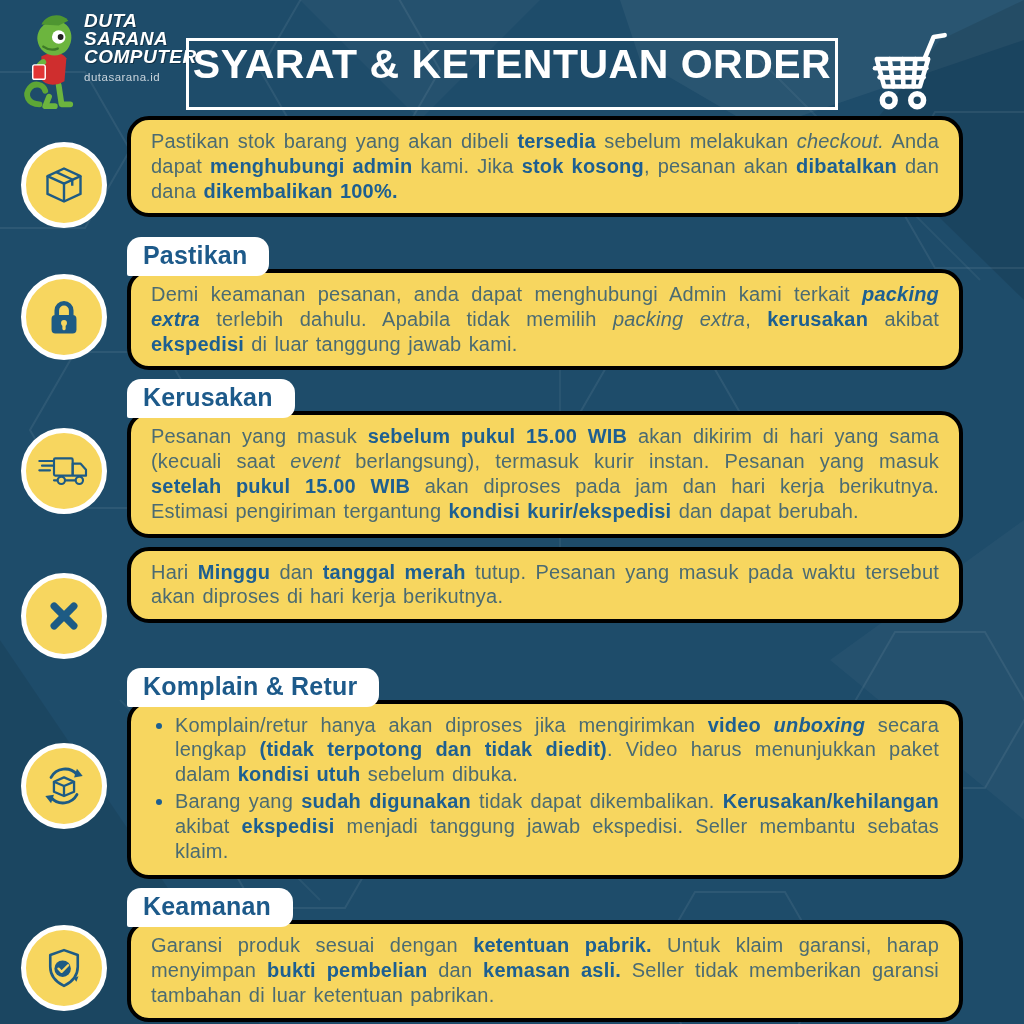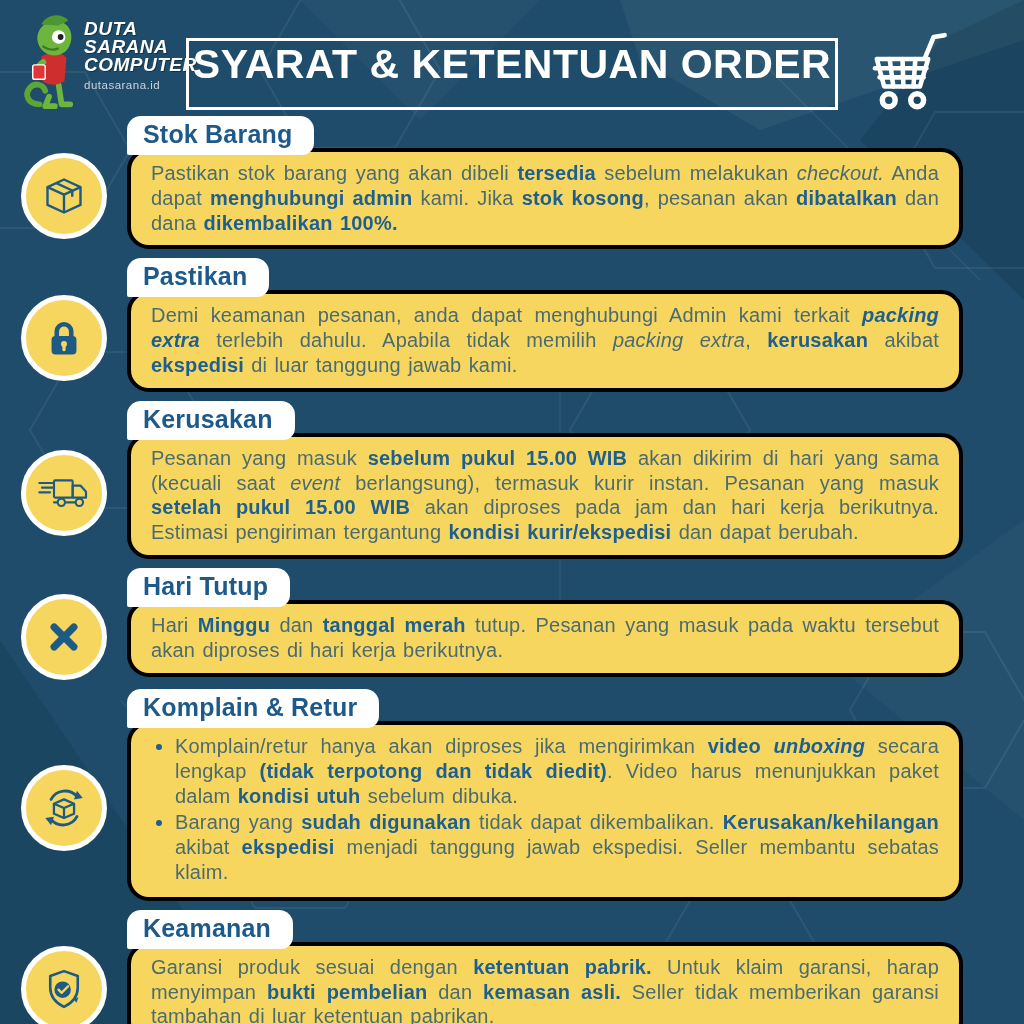--- a/index.html
+++ b/index.html
@@ -8,21 +8,21 @@
   }
   html,body{margin:0;padding:0;}
   body{font-family:"Liberation Sans","DejaVu Sans",sans-serif;}
   .stage{position:relative;width:1024px;height:1024px;background:var(--bg);overflow:hidden;}
   .bg{position:absolute;inset:0;z-index:0;}
   .content-layer{position:absolute;inset:0;z-index:1;}
 
   
   .logo{position:absolute;top:12px;left:20px;width:178px;display:flex;align-items:flex-start;}
   .mascot{width:62px;height:100px;flex:none;}
-  .logo-text{margin-left:2px;margin-top:8px;}
+  .logo-text{margin-left:2px;}
   .brand-line{color:#fff;font-weight:bold;font-style:italic;font-size:19px;line-height:0.95;letter-spacing:0.5px;text-shadow:1px 1px 0 rgba(0,0,0,0.35);}
   .brand-site{color:#c9d4dc;font-size:11.5px;margin-top:5px;letter-spacing:0.5px;}
   .title-box{position:absolute;left:186px;top:38px;width:646px;height:66px;border:3px solid #fff;
     display:flex;align-items:flex-start;justify-content:center;color:#fff;font-weight:bold;
     font-size:41px;letter-spacing:0.5px;white-space:nowrap;}
   .cart{position:absolute;right:72px;top:26px;width:88px;height:88px;}
 
   
   .sections{position:absolute;top:116px;left:0;right:61px;}
   .row{display:flex;margin-bottom:9px;}
@@ -122,21 +122,21 @@
               <svg width="44" height="44" viewBox="0 0 64 64">
                 <g fill="none" stroke="#1e5b84" stroke-width="3.5" stroke-linejoin="round">
                   <polygon points="32,8 56,19 32,30 8,19"></polygon>
                   <polyline points="8,19 8,45 32,56 56,45 56,19"></polyline>
                   <line x1="32" y1="30" x2="32" y2="56"></line>
                   <polyline points="20,13 44,24 44,33"></polyline>
                 </g>
               </svg>
             </div>
           </div>
-          <div class="sec-content"><div class="pill">Stok Barang</div><div class="card">
+          <div class="sec-content"><div class="card">
               <p><span>Pastikan stok barang yang akan dibeli </span><span class="b">tersedia</span><span> sebelum melakukan </span><span class="i">checkout.</span><span> Anda dapat </span><span class="b">menghubungi admin</span><span> kami. Jika </span><span class="b">stok kosong</span><span>, pesanan akan </span><span class="b">dibatalkan</span><span> dan dana </span><span class="b">dikembalikan 100%.</span></p>
             </div></div>
         </section>
         <section class="row">
           <div class="icon-col">
             <div class="icon-circle">
               <svg width="42" height="42" viewBox="0 0 64 64">
                 <path d="M21 30 V22 a11 11 0 0 1 22 0 V30" fill="none" stroke="#1e5b84" stroke-width="7"></path>
                 <rect x="13" y="29" width="38" height="28" rx="6" fill="#1e5b84"></rect>
                 <circle cx="32" cy="41" r="4.5" fill="#f7d65f"></circle>
@@ -174,21 +174,21 @@
           <div class="icon-col">
             <div class="icon-circle">
               <svg width="42" height="42" viewBox="0 0 64 64">
                 <g stroke="#1e5b84" stroke-width="11" stroke-linecap="round">
                   <line x1="17" y1="17" x2="47" y2="47"></line>
                   <line x1="47" y1="17" x2="17" y2="47"></line>
                 </g>
               </svg>
             </div>
           </div>
-          <div class="sec-content"><div class="pill">Hari Tutup</div><div class="card">
+          <div class="sec-content"><div class="card">
               <p><span>Hari </span><span class="b">Minggu</span><span> dan </span><span class="b">tanggal merah</span><span> tutup. Pesanan yang masuk pada waktu tersebut akan diproses di hari kerja berikutnya.</span></p>
             </div></div>
         </section>
         <section class="row">
           <div class="icon-col">
             <div class="icon-circle">
               <svg width="46" height="46" viewBox="0 0 64 64">
                 <g fill="none" stroke="#1e5b84" stroke-width="4" stroke-linecap="round">
                   <path d="M14 20 A22 22 0 0 1 50 16"></path>
                   <path d="M50 44 A22 22 0 0 1 14 48"></path>

